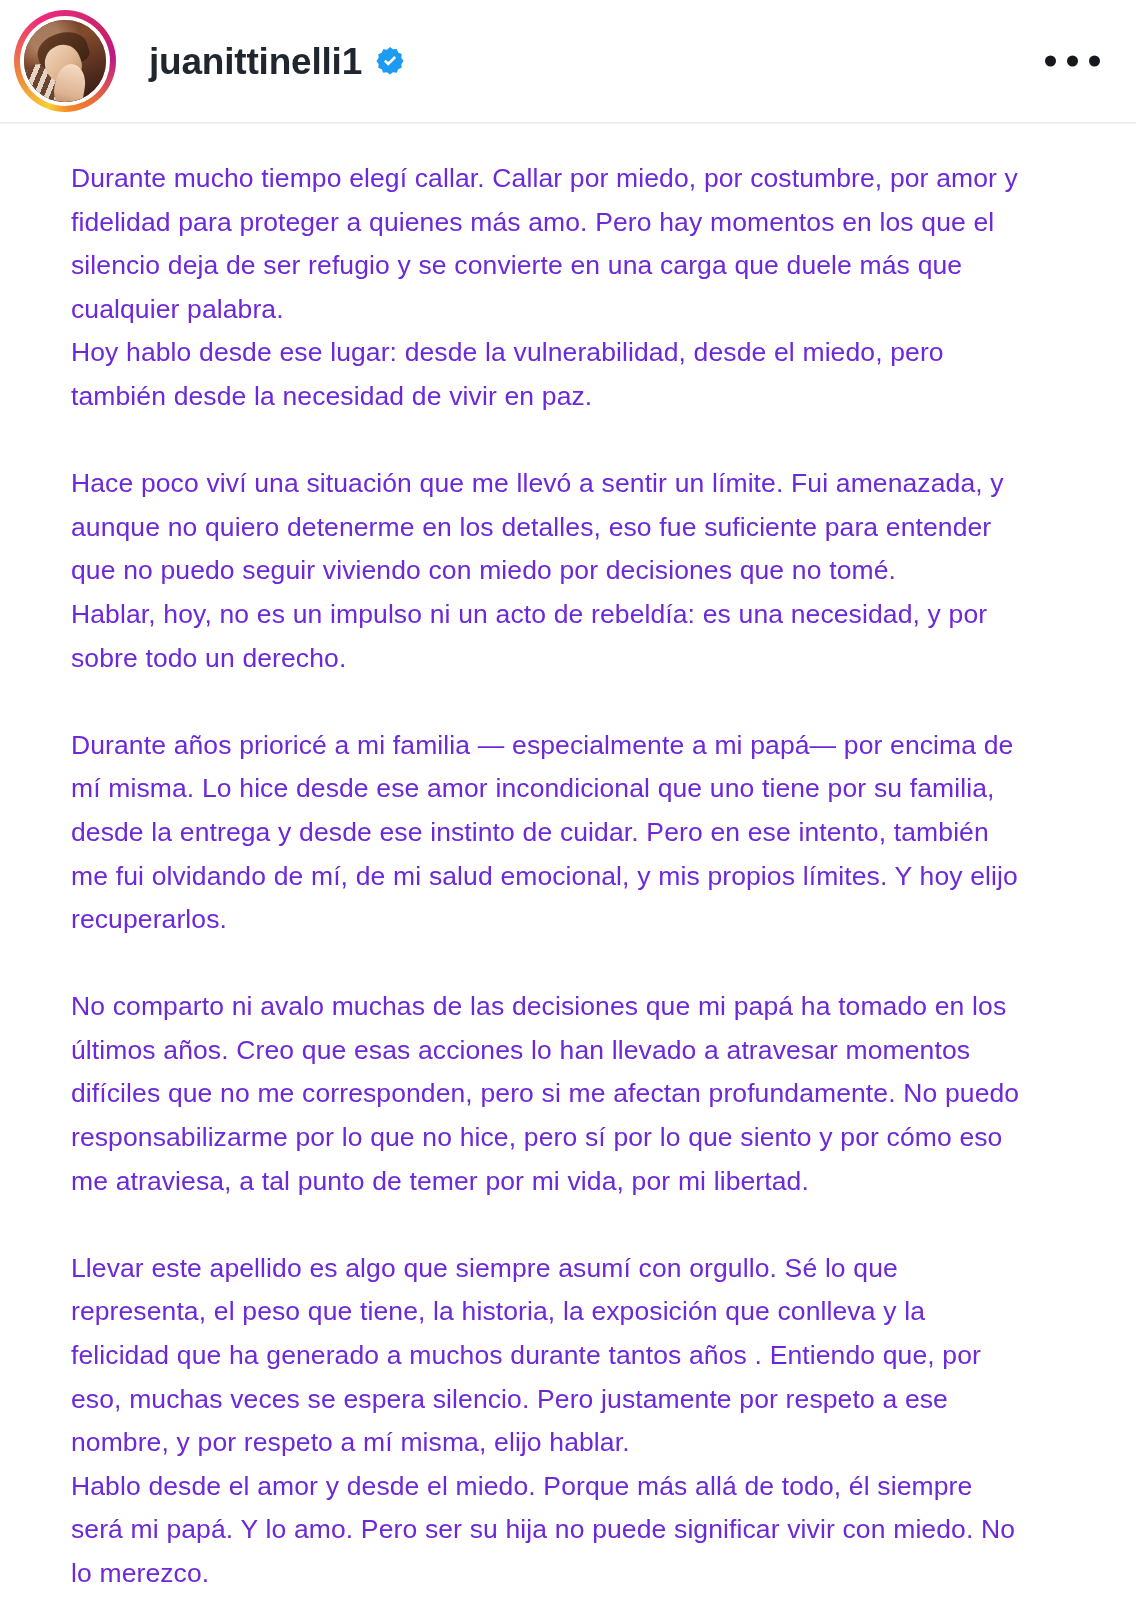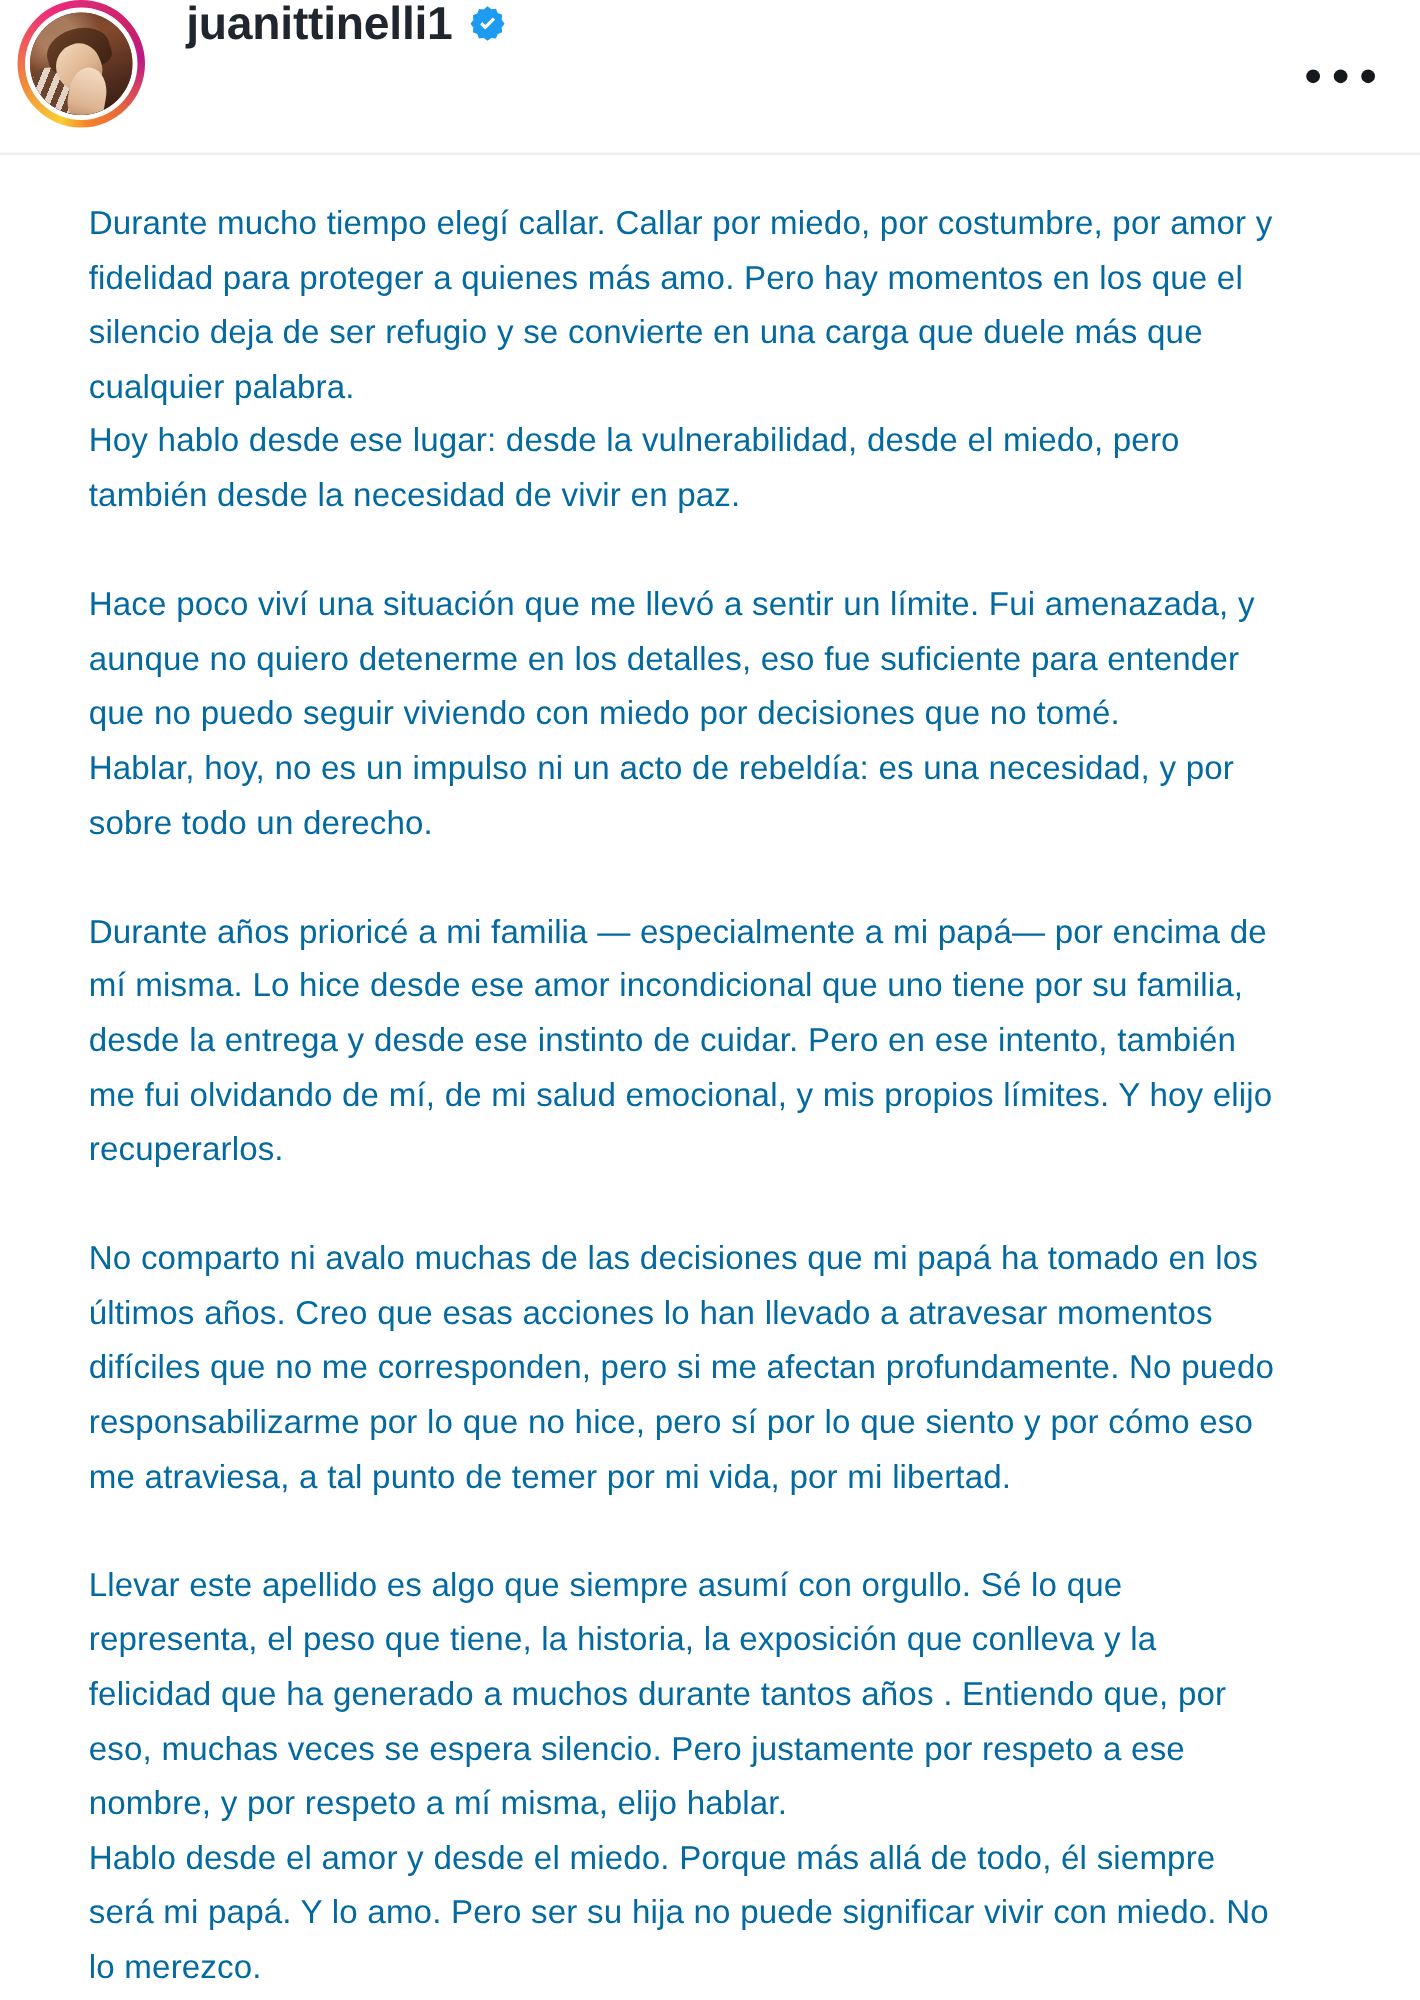--- a/index.html
+++ b/index.html
@@ -15,21 +15,21 @@
     overflow: hidden;
   }
 
   
   .post-header {
     position: relative;
     height: 124px;
     box-sizing: border-box;
     border-bottom: 2px solid #efefef;
     display: flex;
-    align-items: flex-start;
+    align-items: center;
     padding: 0 11px 0 14px;
   }
 
   .avatar-wrap {
     width: 102px;
     height: 102px;
     flex: 0 0 102px;
     border-radius: 50%;
     padding: 0;
     position: relative;
@@ -151,21 +151,21 @@
     background: #15191e;
   }
 
   
   .caption-body {
     padding: 33px 115px 0 71px;
   }
   .caption-paragraph {
     font-size: 26.5px;
     line-height: 43.6px;
-    color: #0369a1;
+    color: #6d28d9;
     margin: 0;
     letter-spacing: 0.1px;
     white-space: pre-line;
     word-spacing: 0.2px;
   }
   .para-gap {
     height: 43.6px;
   }
 </style>
 </head>

